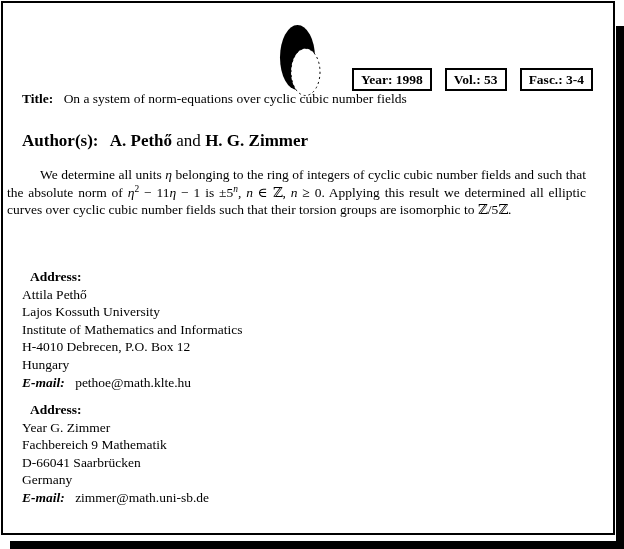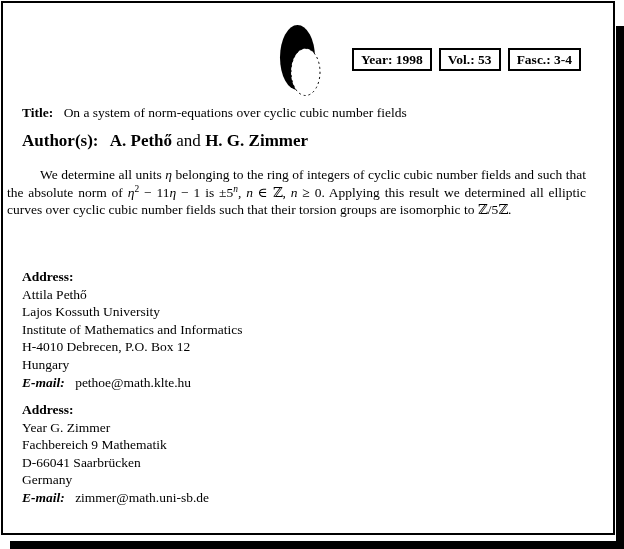--- a/index.html
+++ b/index.html
@@ -11,46 +11,46 @@
   .page {
     position: absolute; left: 1px; top: 1px;
     width: 610px; height: 530px;
     border: 2px solid #000; background: #fff;
   }
   .shadow-right  { position: absolute; left: 616px; top: 26px;  width: 8px;  height: 523px; background: #000; }
   .shadow-bottom { position: absolute; left: 10px;  top: 541px; width: 614px; height: 8px;  background: #000; }
 
   .logo { position: absolute; left: 274px; top: 20px; }
 
-  .badges { position: absolute; left: 349px; top: 45px; display: flex; gap: 7px; }
+  .badges { position: absolute; left: 349px; top: 65px; display: flex; gap: 13px; }
   .badge {
     border: 2px solid #000; padding: 1px 7px;
     font-weight: bold; font-size: 13.5px; line-height: 17px; white-space: nowrap;
   }
 
-  .title-line   { position: absolute; left: 19px; top: 102px; font-size: 13.5px; white-space: nowrap; }
+  .title-line   { position: absolute; left: 19px; top: 88px; font-size: 13.5px; white-space: nowrap; }
   .authors-line { position: absolute; left: 19px; top: 128px; font-size: 17px; white-space: nowrap; }
   .lbl  { font-weight: bold; }
   .gap  { margin-left: 7px; }
   .bold { font-weight: bold; }
 
   .abstract {
     position: absolute; left: 4px; top: 163px; width: 579px;
     font-size: 13.5px; line-height: 17.6px;
     text-align: justify; text-indent: 33px;
   }
   .seg-r   { }
   .seg-i   { font-style: italic; }
   .seg-sup   { font-size: 70%; vertical-align: super; line-height: 0; }
   .seg-supit { font-size: 70%; vertical-align: super; line-height: 0; font-style: italic; }
 
   .addr { position: absolute; left: 19px; font-size: 13.5px; line-height: 17.6px; }
   .addr-1 { top: 265px; }
   .addr-2 { top: 398px; }
-  .addr-label  { font-weight: bold; }
+  .addr-label  { font-weight: bold; margin-left: 8px; }
   .email-label { font-weight: bold; font-style: italic; }
   .email-value { margin-left: 7px; }
 </style>
 </head>
 <body>
 
 <div id="screen">
   <div class="page">
 
     <svg class="logo" width="46" height="76" viewBox="0 0 46 76">

